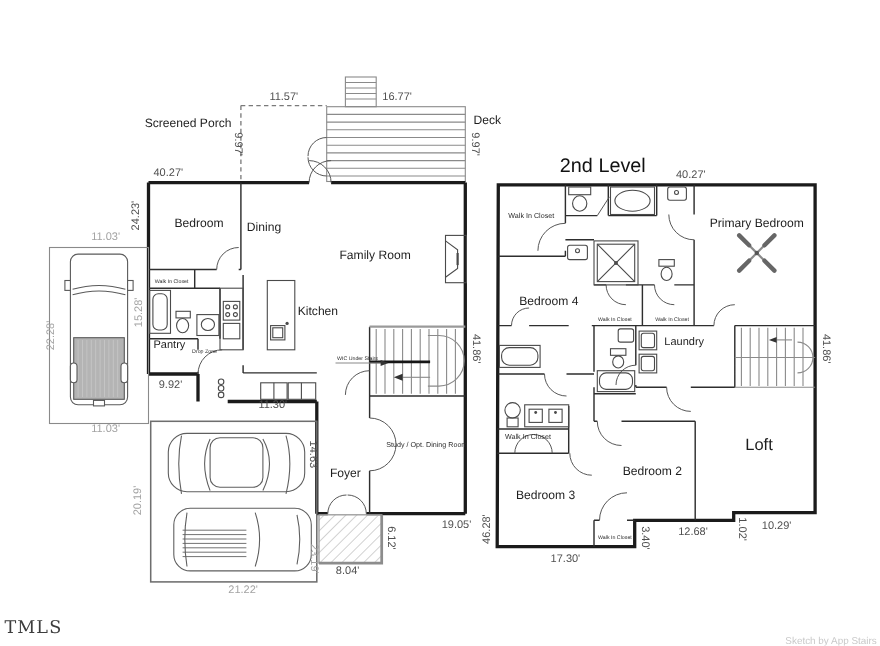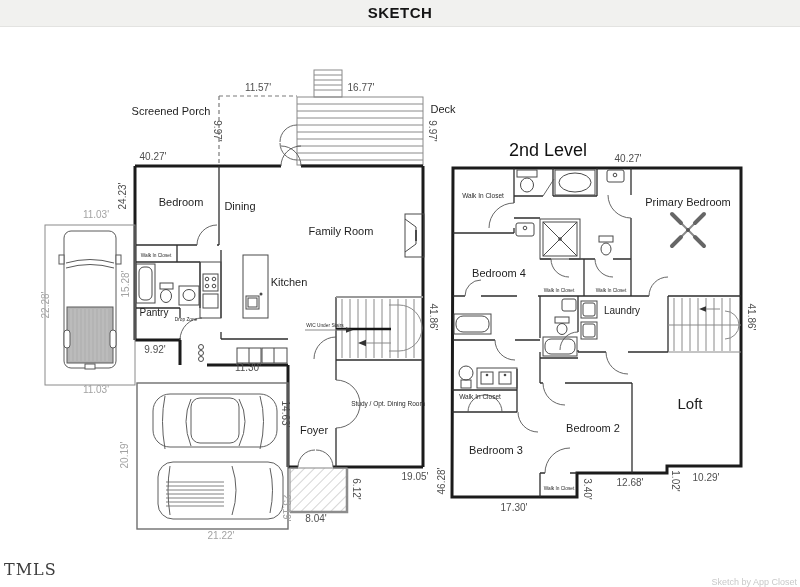--- a/index.html
+++ b/index.html
@@ -31,23 +31,20 @@
   .t-dim{font-size:10px;fill:#4f4f4f;text-anchor:middle;}
   .t-dimg{font-size:10px;fill:#a3a3a3;text-anchor:middle;}
   .t-sm{font-size:6.5px;fill:#2b2b2b;text-anchor:middle;}
   .t-xs{font-size:4.8px;fill:#2b2b2b;text-anchor:middle;}
 </style>
 </head>
 <body>
 
 <div class="page">
 
-  <div class="topbar">
-    <span>SKETCH</span>
-  </div>
 
   <svg width="800" height="587" viewBox="0 0 800 587">
     <defs>
       <pattern id="hatch" width="7" height="7" patternUnits="userSpaceOnUse" patternTransform="rotate(45)">
         <line x1="0" y1="0" x2="0" y2="7" stroke="#adadad" stroke-width="1"></line>
       </pattern>
     </defs>
 
     <g>
 
@@ -295,14 +292,14 @@
       <text x="445" y="481" class="t-dim" transform="rotate(-90,445,481)">46.28'</text>
       <text x="514" y="511" class="t-dim">17.30'</text>
       <text x="584" y="489" class="t-dim" transform="rotate(90,584,489)">3.40'</text>
       <text x="630" y="486" class="t-dim">12.68'</text>
       <text x="672" y="481" class="t-dim" transform="rotate(90,672,481)">1.02'</text>
       <text x="706" y="481" class="t-dim">10.29'</text>
     </g>
   </svg>
 
   <div class="tmls">TMLS</div>
-  <div class="wm">Sketch by App Closet</div>
+  <div class="wm">Sketch by App Stairs</div>
 </div>
 
 </body></html>

